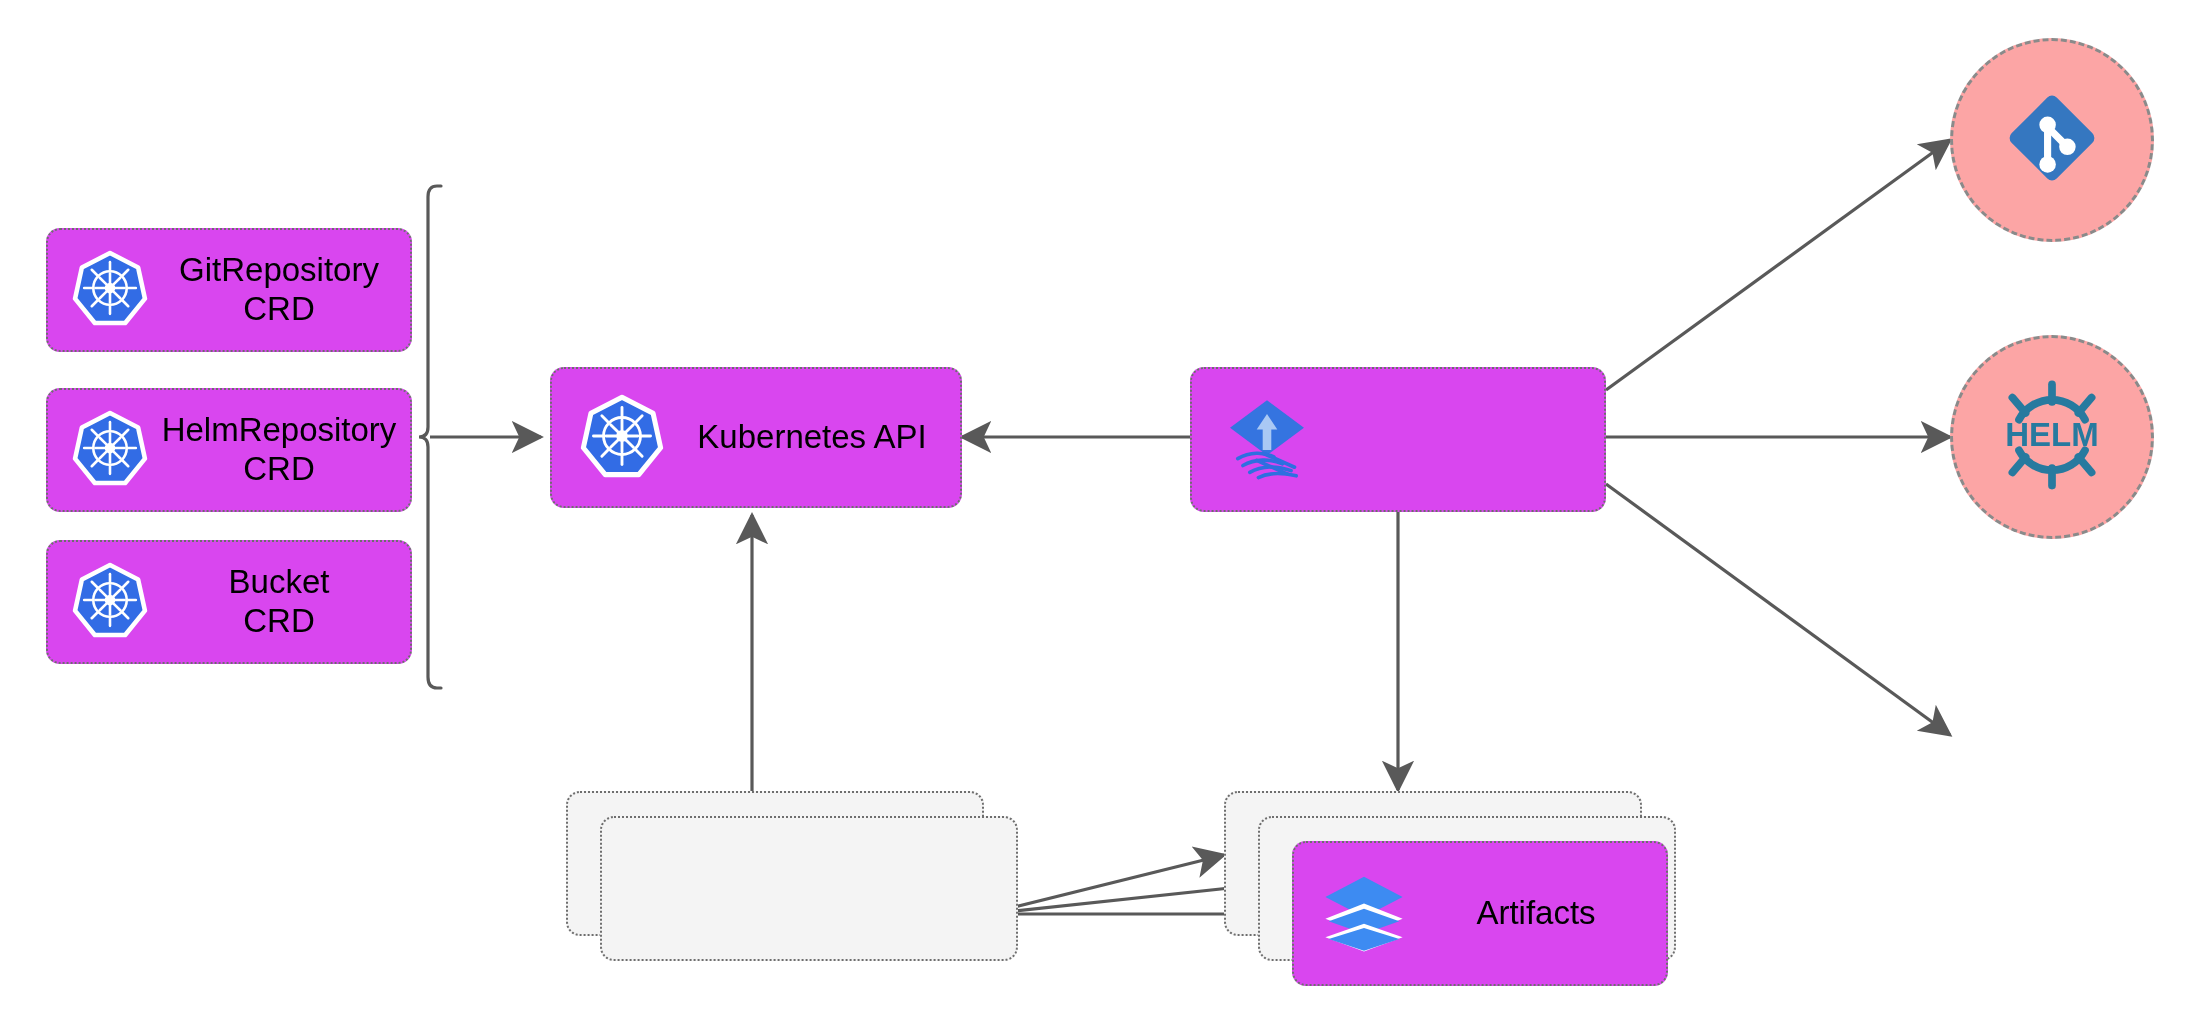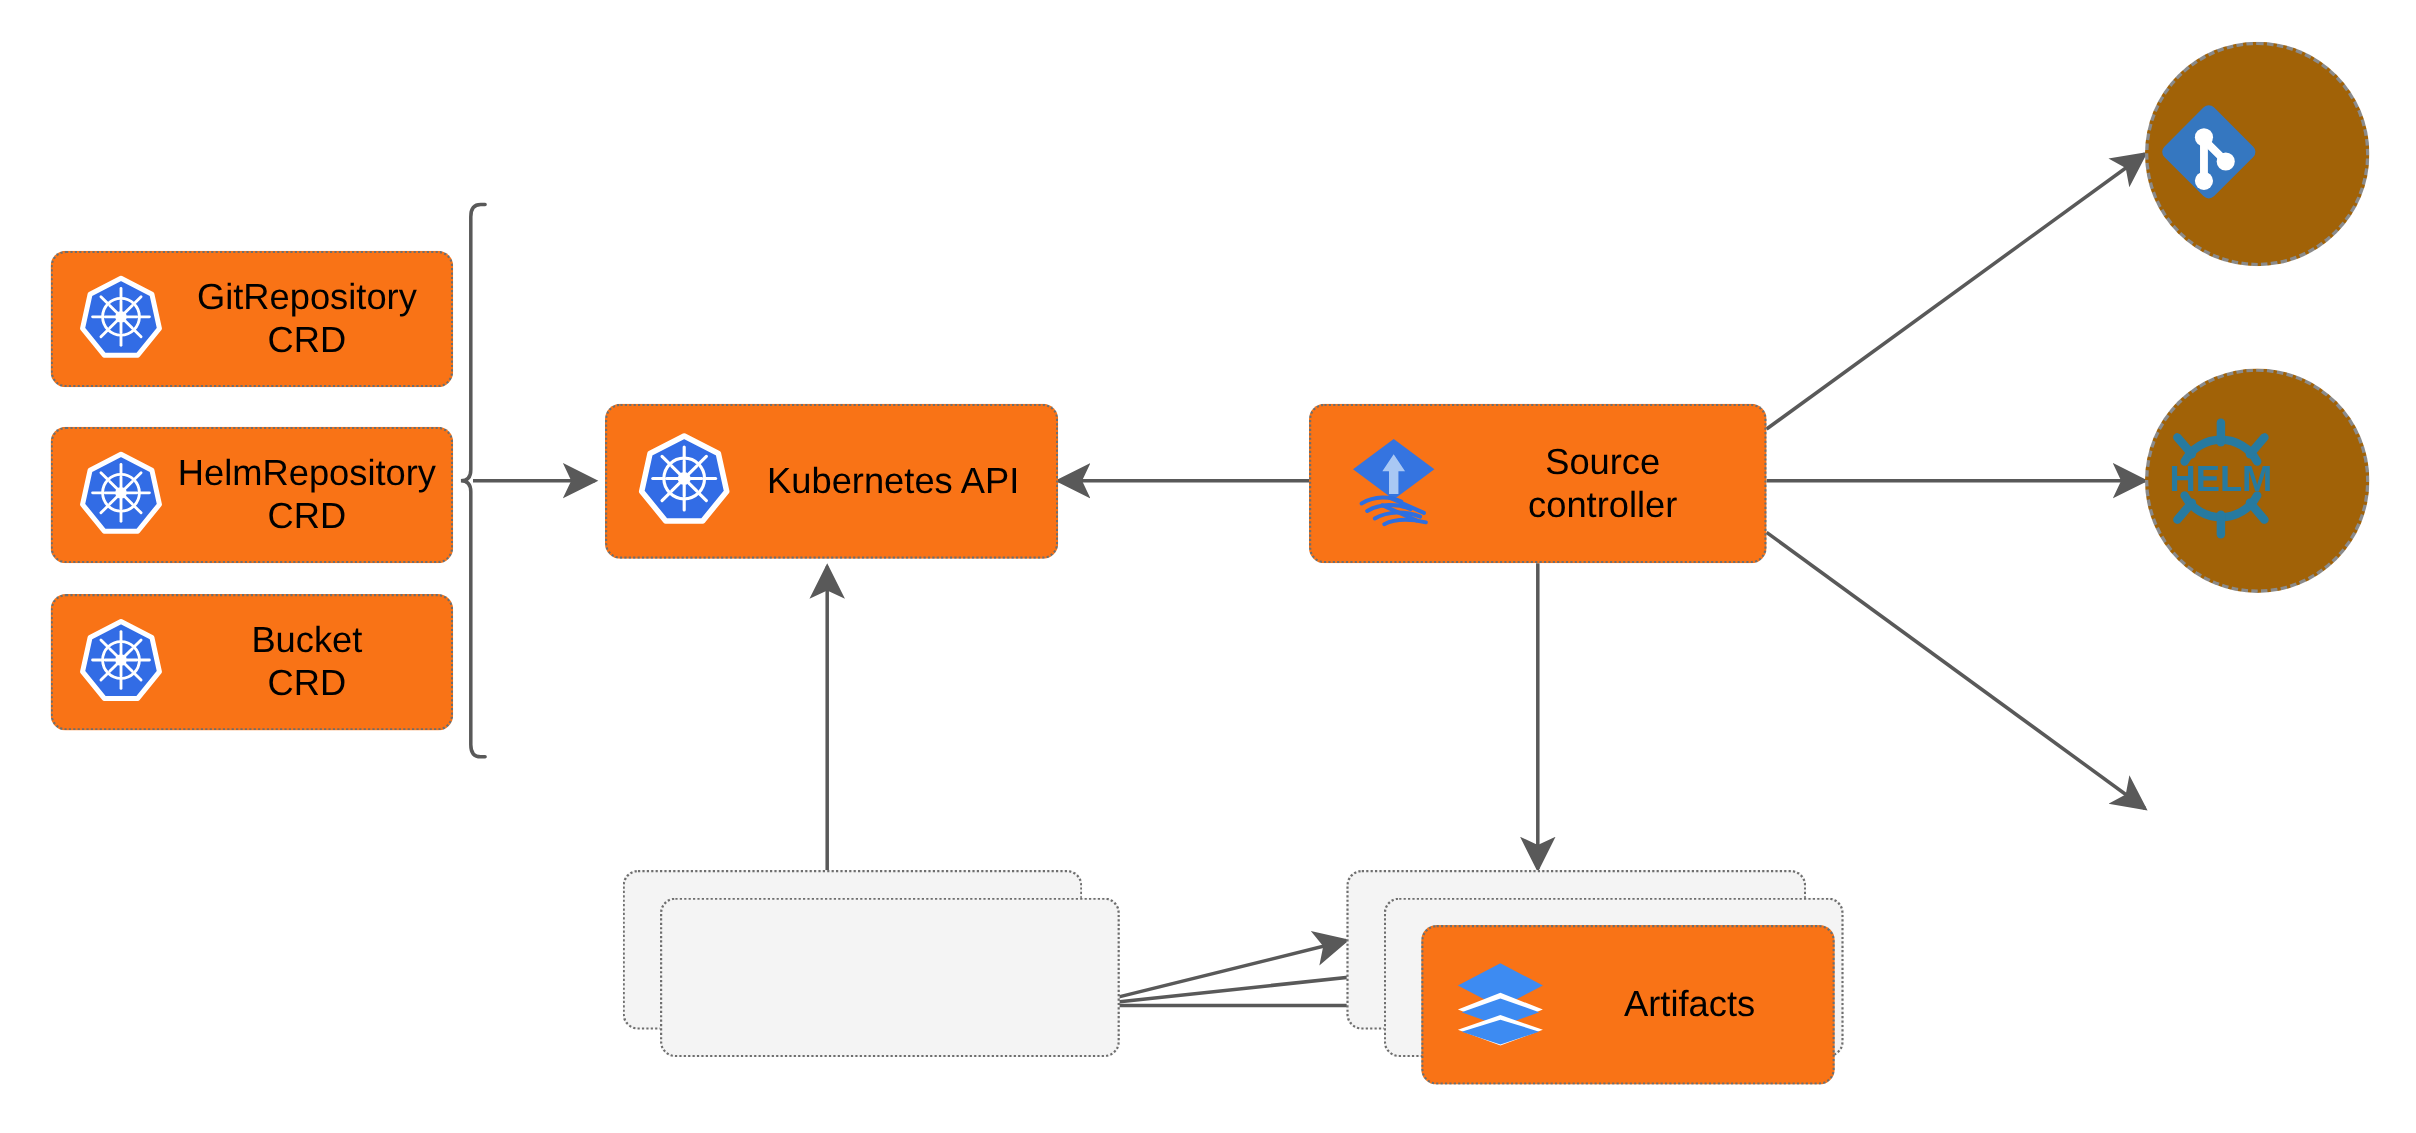--- a/index.html
+++ b/index.html
@@ -9,21 +9,21 @@
     -webkit-font-smoothing:antialiased;
   }
   #stage{position:absolute;inset:0;}
 
   
   #edges{position:absolute;left:0;top:0;width:2196px;height:1030px;pointer-events:none;}
 
   
   .node{
     position:absolute;
-    background:#f97316;
+    background:#d946ef;
     border:2px dotted #6e6e6e;
     border-radius:14px;
     box-sizing:border-box;
     display:flex;align-items:center;
     z-index:3;
   }
   .node .label{
     color:#000;
     font-size:33px;
     line-height:1.18;
@@ -38,22 +38,22 @@
 
   
   .ghost{
     position:absolute;background:#f4f4f4;border:2px dotted #6e6e6e;
     border-radius:14px;box-sizing:border-box;z-index:2;
   }
 
   
   .circle{
     position:absolute;width:204px;height:204px;border-radius:50%;
-    background:#a16207;border:3px dashed #8a8a8a;box-sizing:border-box;
-    display:flex;align-items:center;z-index:3;
+    background:#fca5a5;border:3px dashed #8a8a8a;box-sizing:border-box;
+    display:flex;align-items:center;justify-content:center;z-index:3;
   }
 
   .ico{display:block;}
 
   
   #bracket{position:absolute;z-index:1;}
 </style>
 </head>
 <body>
 
@@ -215,22 +215,20 @@
         <g stroke="#2E6FE0" stroke-width="4.2" fill="none" stroke-linecap="round">
           <path d="M16,74 C30,66 46,66 58,72"></path>
           <path d="M22,82 C36,74 54,74 68,80"></path>
           <path d="M30,90 C44,82 62,82 78,88"></path>
           <path d="M40,96 C52,90 66,90 84,94"></path>
           <path d="M46,68 L82,84"></path>
           <path d="M38,76 L74,92"></path>
         </g>
       </svg>
     </span>
-    <span class="label" style="flex:1 1 auto;">Source
-controller</span>
   </div>
 
   <div class="ghost" style="left:566px;top:791px;width:418px;height:145px;"></div>
   <div class="ghost" style="left:600px;top:816px;width:418px;height:145px;"></div>
 
   <div class="ghost" style="left:1224px;top:791px;width:418px;height:145px;"></div>
   <div class="ghost" style="left:1258px;top:816px;width:418px;height:145px;"></div>
   <div class="node" style="left:1292px;top:841px;width:376px;height:145px;">
     <span class="ico" style="margin-left:28px;">
       <svg width="84" height="84" viewBox="0 0 100 100">

